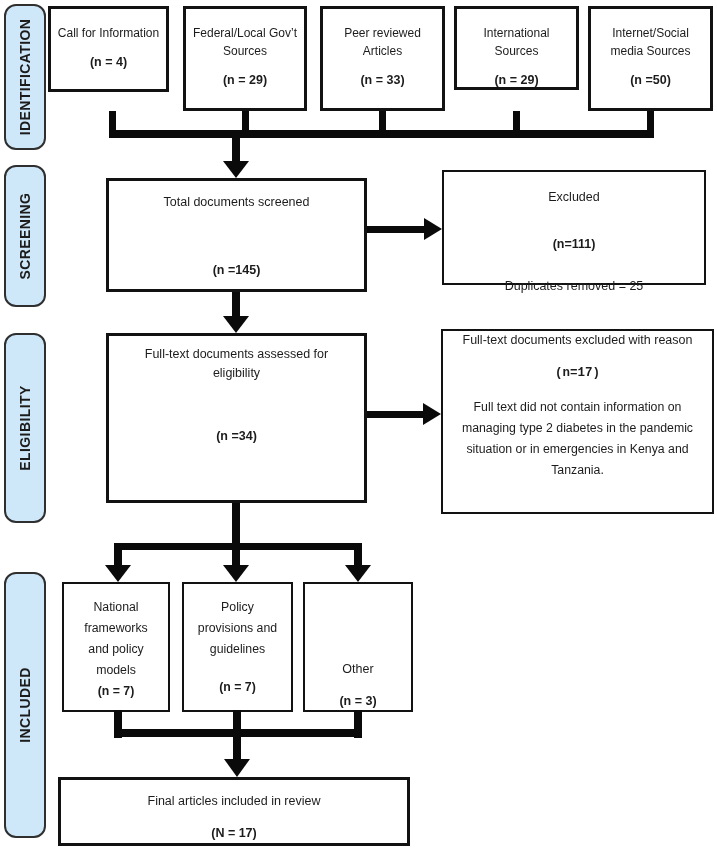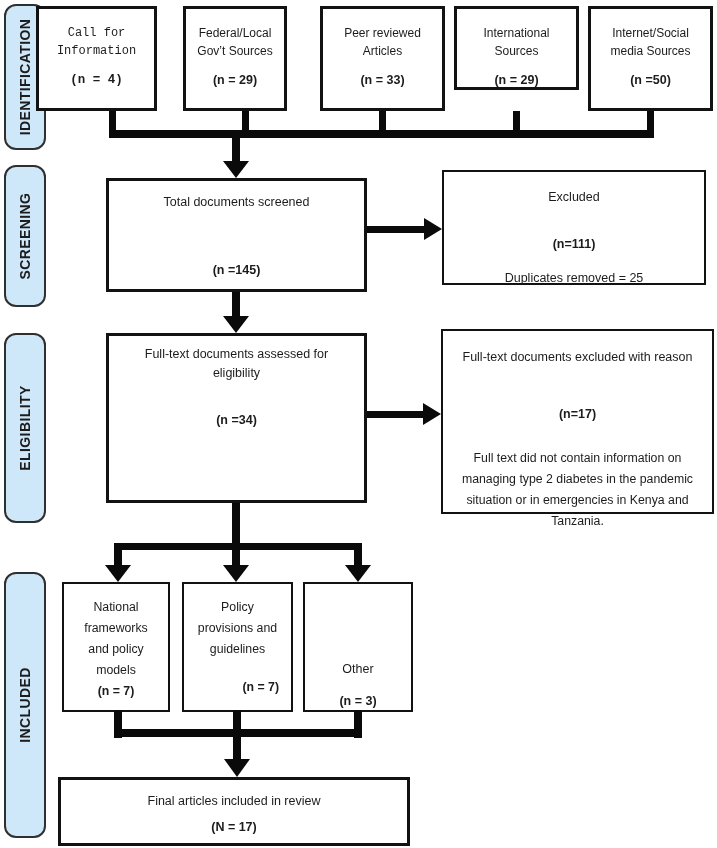--- a/index.html
+++ b/index.html
@@ -28,36 +28,36 @@
   .count{font-weight:700;}
 
   .src{padding:15px 4px 0 4px;font-size:12px;line-height:1.5;}
   .src .count{margin-top:11px;font-size:12.5px;}
 
   .screen-box{padding-top:12px;}
   .screen-box .count{margin-top:50px;}
 
   .excl-box{padding-top:16px;}
   .excl-box .count{margin-top:29px;}
-  .excl-box .note{margin-top:16px;}
+  .excl-box .note{margin-top:24px;}
 
   .elig-box{padding:9px 14px 0 14px;line-height:1.5;}
-  .elig-box .count{margin-top:28px;}
+  .elig-box .count{margin-top:44px;}
 
-  .ftx-box{padding:17px 10px 0 10px;line-height:1.5;gap:10px;}
-  .ftx-box .count{margin-top:28px;}
+  .ftx-box{padding:0 10px 0 10px;line-height:1.5;}
+  .ftx-box .count{margin-top:14px;font-family:Liberation Mono, monospace;}
   .ftx-box .note{margin-top:14px;line-height:1.72;font-size:12.3px;}
 
   .inc-box{padding:13px 12px 12px 12px;line-height:1.7;font-size:12.3px;}
   .inc-box .count{margin-top:auto;}
   .inc-other{padding-top:22px;}
   .inc-other .count{margin-top:14px;}
 
   .final-box{padding-top:12px;}
-  .final-box .count{margin-top:8px;}
+  .final-box .count{margin-top:14px;}
 
   
   .vline,.hline{position:absolute;background:var(--connector);}
   .arr-down{position:absolute;width:0;height:0;
             border-left:13px solid transparent;border-right:13px solid transparent;
             border-top:17px solid var(--connector);}
   .arr-right{position:absolute;width:0;height:0;
              border-top:11px solid transparent;border-bottom:11px solid transparent;
              border-left:18px solid var(--connector);}
 </style>
@@ -72,25 +72,25 @@
   <div class="stage" style="left:4px;top:165px;width:42px;height:142px;">
     <span>SCREENING</span>
   </div>
   <div class="stage" style="left:4px;top:333px;width:42px;height:190px;">
     <span>ELIGIBILITY</span>
   </div>
   <div class="stage" style="left:4px;top:572px;width:42px;height:266px;">
     <span>INCLUDED</span>
   </div>
 
-  <div class="box src" style="left:36px;top:6px;width:121px;height:105px;font-family:Liberation Mono, monospace;">
+  <div class="box src" style="left:48px;top:6px;width:121px;height:86px;">
     <div class="title">Call for Information</div>
     <div class="count">(n = 4)</div>
   </div>
-  <div class="box src" style="left:183px;top:6px;width:104px;height:105px;">
+  <div class="box src" style="left:183px;top:6px;width:124px;height:105px;">
     <div class="title">Federal/Local Gov’t Sources</div>
     <div class="count">(n = 29)</div>
   </div>
   <div class="box src" style="left:320px;top:6px;width:125px;height:105px;">
     <div class="title">Peer reviewed Articles</div>
     <div class="count">(n = 33)</div>
   </div>
   <div class="box src" style="left:454px;top:6px;width:125px;height:84px;">
     <div class="title">International Sources</div>
     <div class="count">(n = 29)</div>
@@ -142,21 +142,21 @@
   <div class="vline" style="left:232px;top:543px;width:8px;height:24px;"></div>
   <div class="vline" style="left:354px;top:543px;width:8px;height:24px;"></div>
   <div class="arr-down" style="left:105px;top:565px;"></div>
   <div class="arr-down" style="left:223px;top:565px;"></div>
   <div class="arr-down" style="left:345px;top:565px;"></div>
 
   <div class="box mid inc-box" style="left:62px;top:582px;width:108px;height:130px;">
     <div class="title">National frameworks and policy models</div>
     <div class="count">(n = 7)</div>
   </div>
-  <div class="box mid inc-box" style="left:182px;top:582px;width:111px;height:130px;align-items:flex-end;">
+  <div class="box mid inc-box" style="left:182px;top:582px;width:111px;height:130px;">
     <div class="title">Policy provisions and guidelines</div>
     <div class="count">(n = 7)</div>
   </div>
   <div class="box mid inc-other" style="left:303px;top:582px;width:110px;height:130px;justify-content:flex-end;">
     <div class="title">Other</div>
     <div class="count">(n = 3)</div>
   </div>
 
   <div class="vline" style="left:114px;top:710px;width:8px;height:28px;"></div>
   <div class="vline" style="left:354px;top:710px;width:8px;height:28px;"></div>

